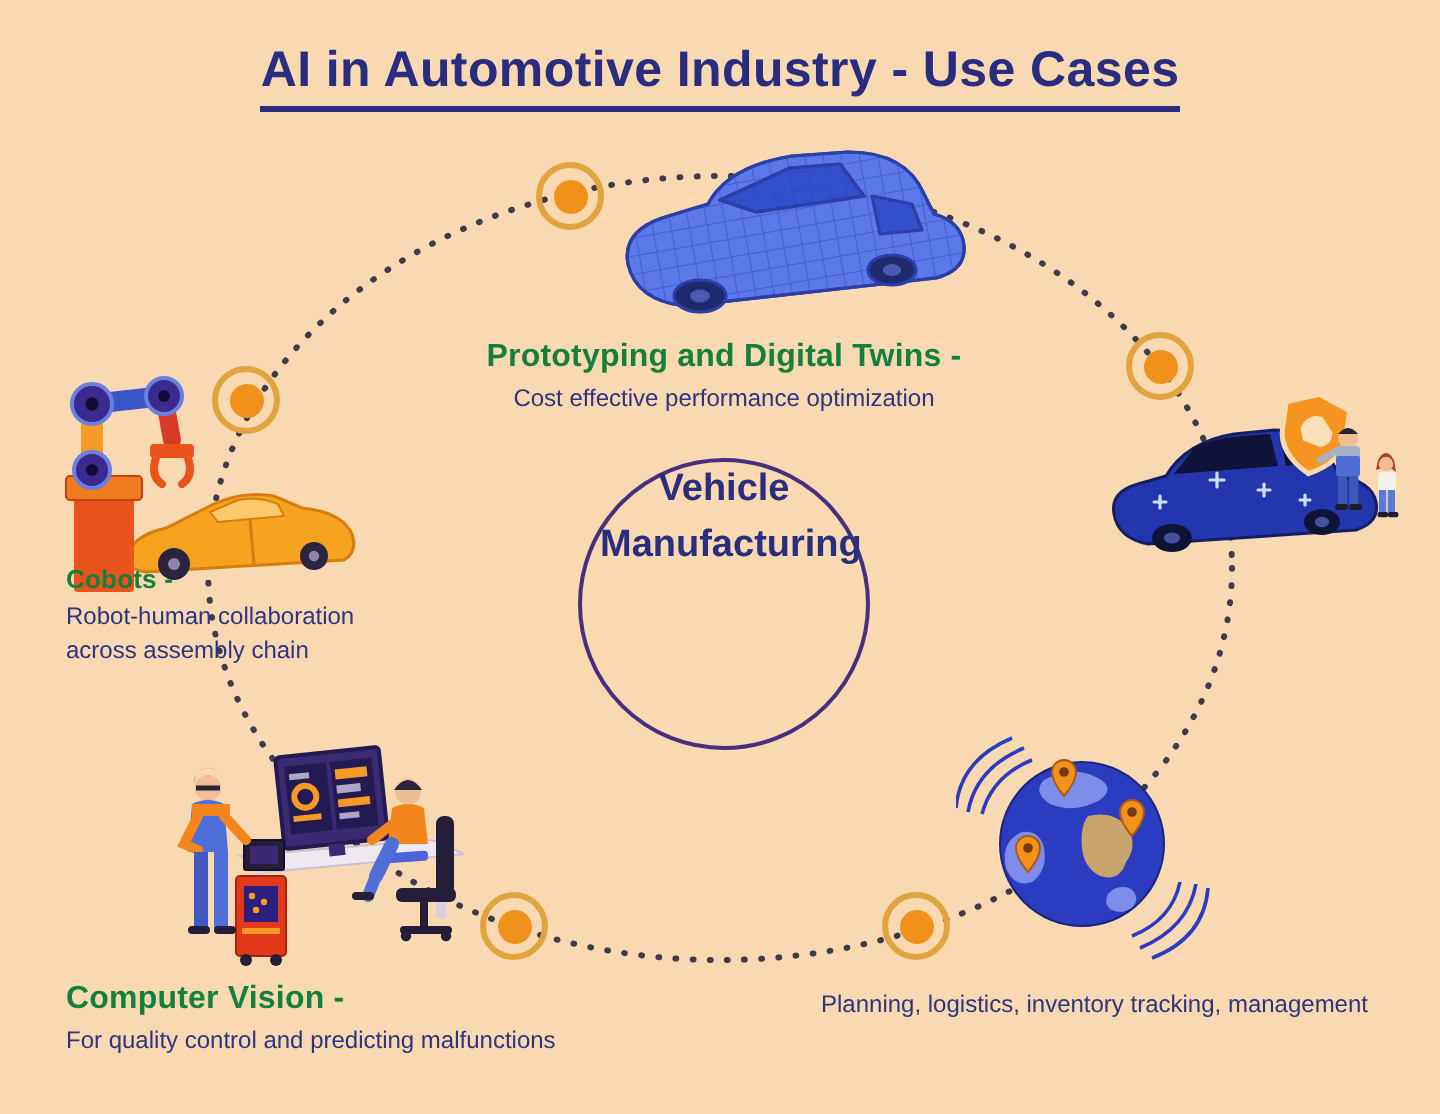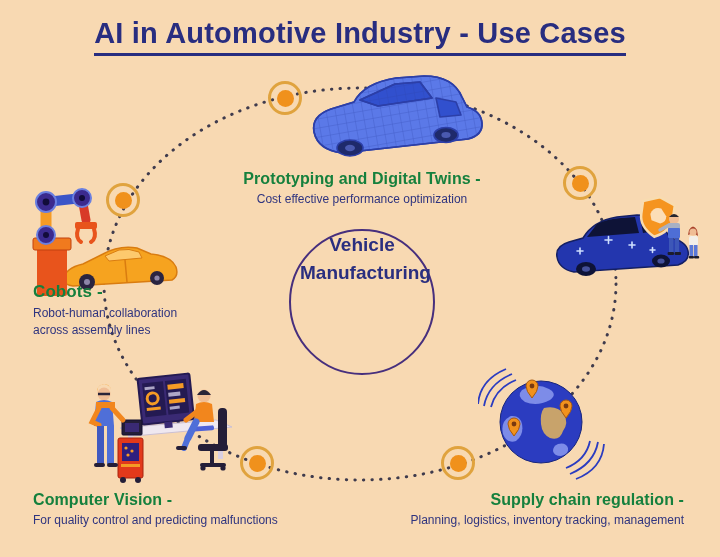--- a/index.html
+++ b/index.html
@@ -10,21 +10,21 @@
     overflow:hidden;
     font-family:"Liberation Sans", sans-serif;
     color:#2a2e7f;
   }
   .title{
     position:absolute;left:0;top:14px;width:720px;margin:0;
     text-align:center;
   }
   .title span{
     display:inline-block;
-    font-size:29px;font-weight:bold;letter-spacing:0.2px;
+    font-size:25px;font-weight:bold;letter-spacing:0.2px;
     color:#282d80;
     border-bottom:3px solid #282d80;
     padding-bottom:3px;
   }
   .orbit{position:absolute;left:0;top:0;z-index:1;}
   .node{
     position:absolute;width:34px;height:34px;border-radius:50%;
     border:3px solid #e0a33e;box-sizing:border-box;
     display:flex;align-items:center;justify-content:center;
     z-index:2;
@@ -255,28 +255,27 @@
       <rect x="41" y="107" width="11" height="4" rx="2" fill="#241e38"></rect>
     </g>
   </svg>
 
   <div class="usecase tc" style="left:182px;top:170px;width:360px">
     <h2>Prototyping and Digital Twins -</h2>
     <p class="nowrap">Cost effective performance optimization</p>
   </div>
 
   <div class="usecase" style="left:33px;top:282px;width:200px">
-    <h2 style="font-size:17px">Cobots -</h2>
-    <p style="width:175px">Robot-human collaboration across assembly lines</p>
+    <h2 style="font-size:13px">Cobots -</h2>
+    <p style="width:175px">Robot-human collaboration across assembly chain</p>
   </div>
 
 
   <div class="usecase" style="left:33px;top:491px;width:330px">
     <h2>Computer Vision -</h2>
     <p class="nowrap">For quality control and predicting malfunctions</p>
   </div>
 
   <div class="usecase tr" style="right:36px;top:491px;width:340px">
-    <h2>Supply chain regulation -</h2>
     <p class="nowrap">Planning, logistics, inventory tracking, management</p>
   </div>
 
 </div>
 
 </body></html>

